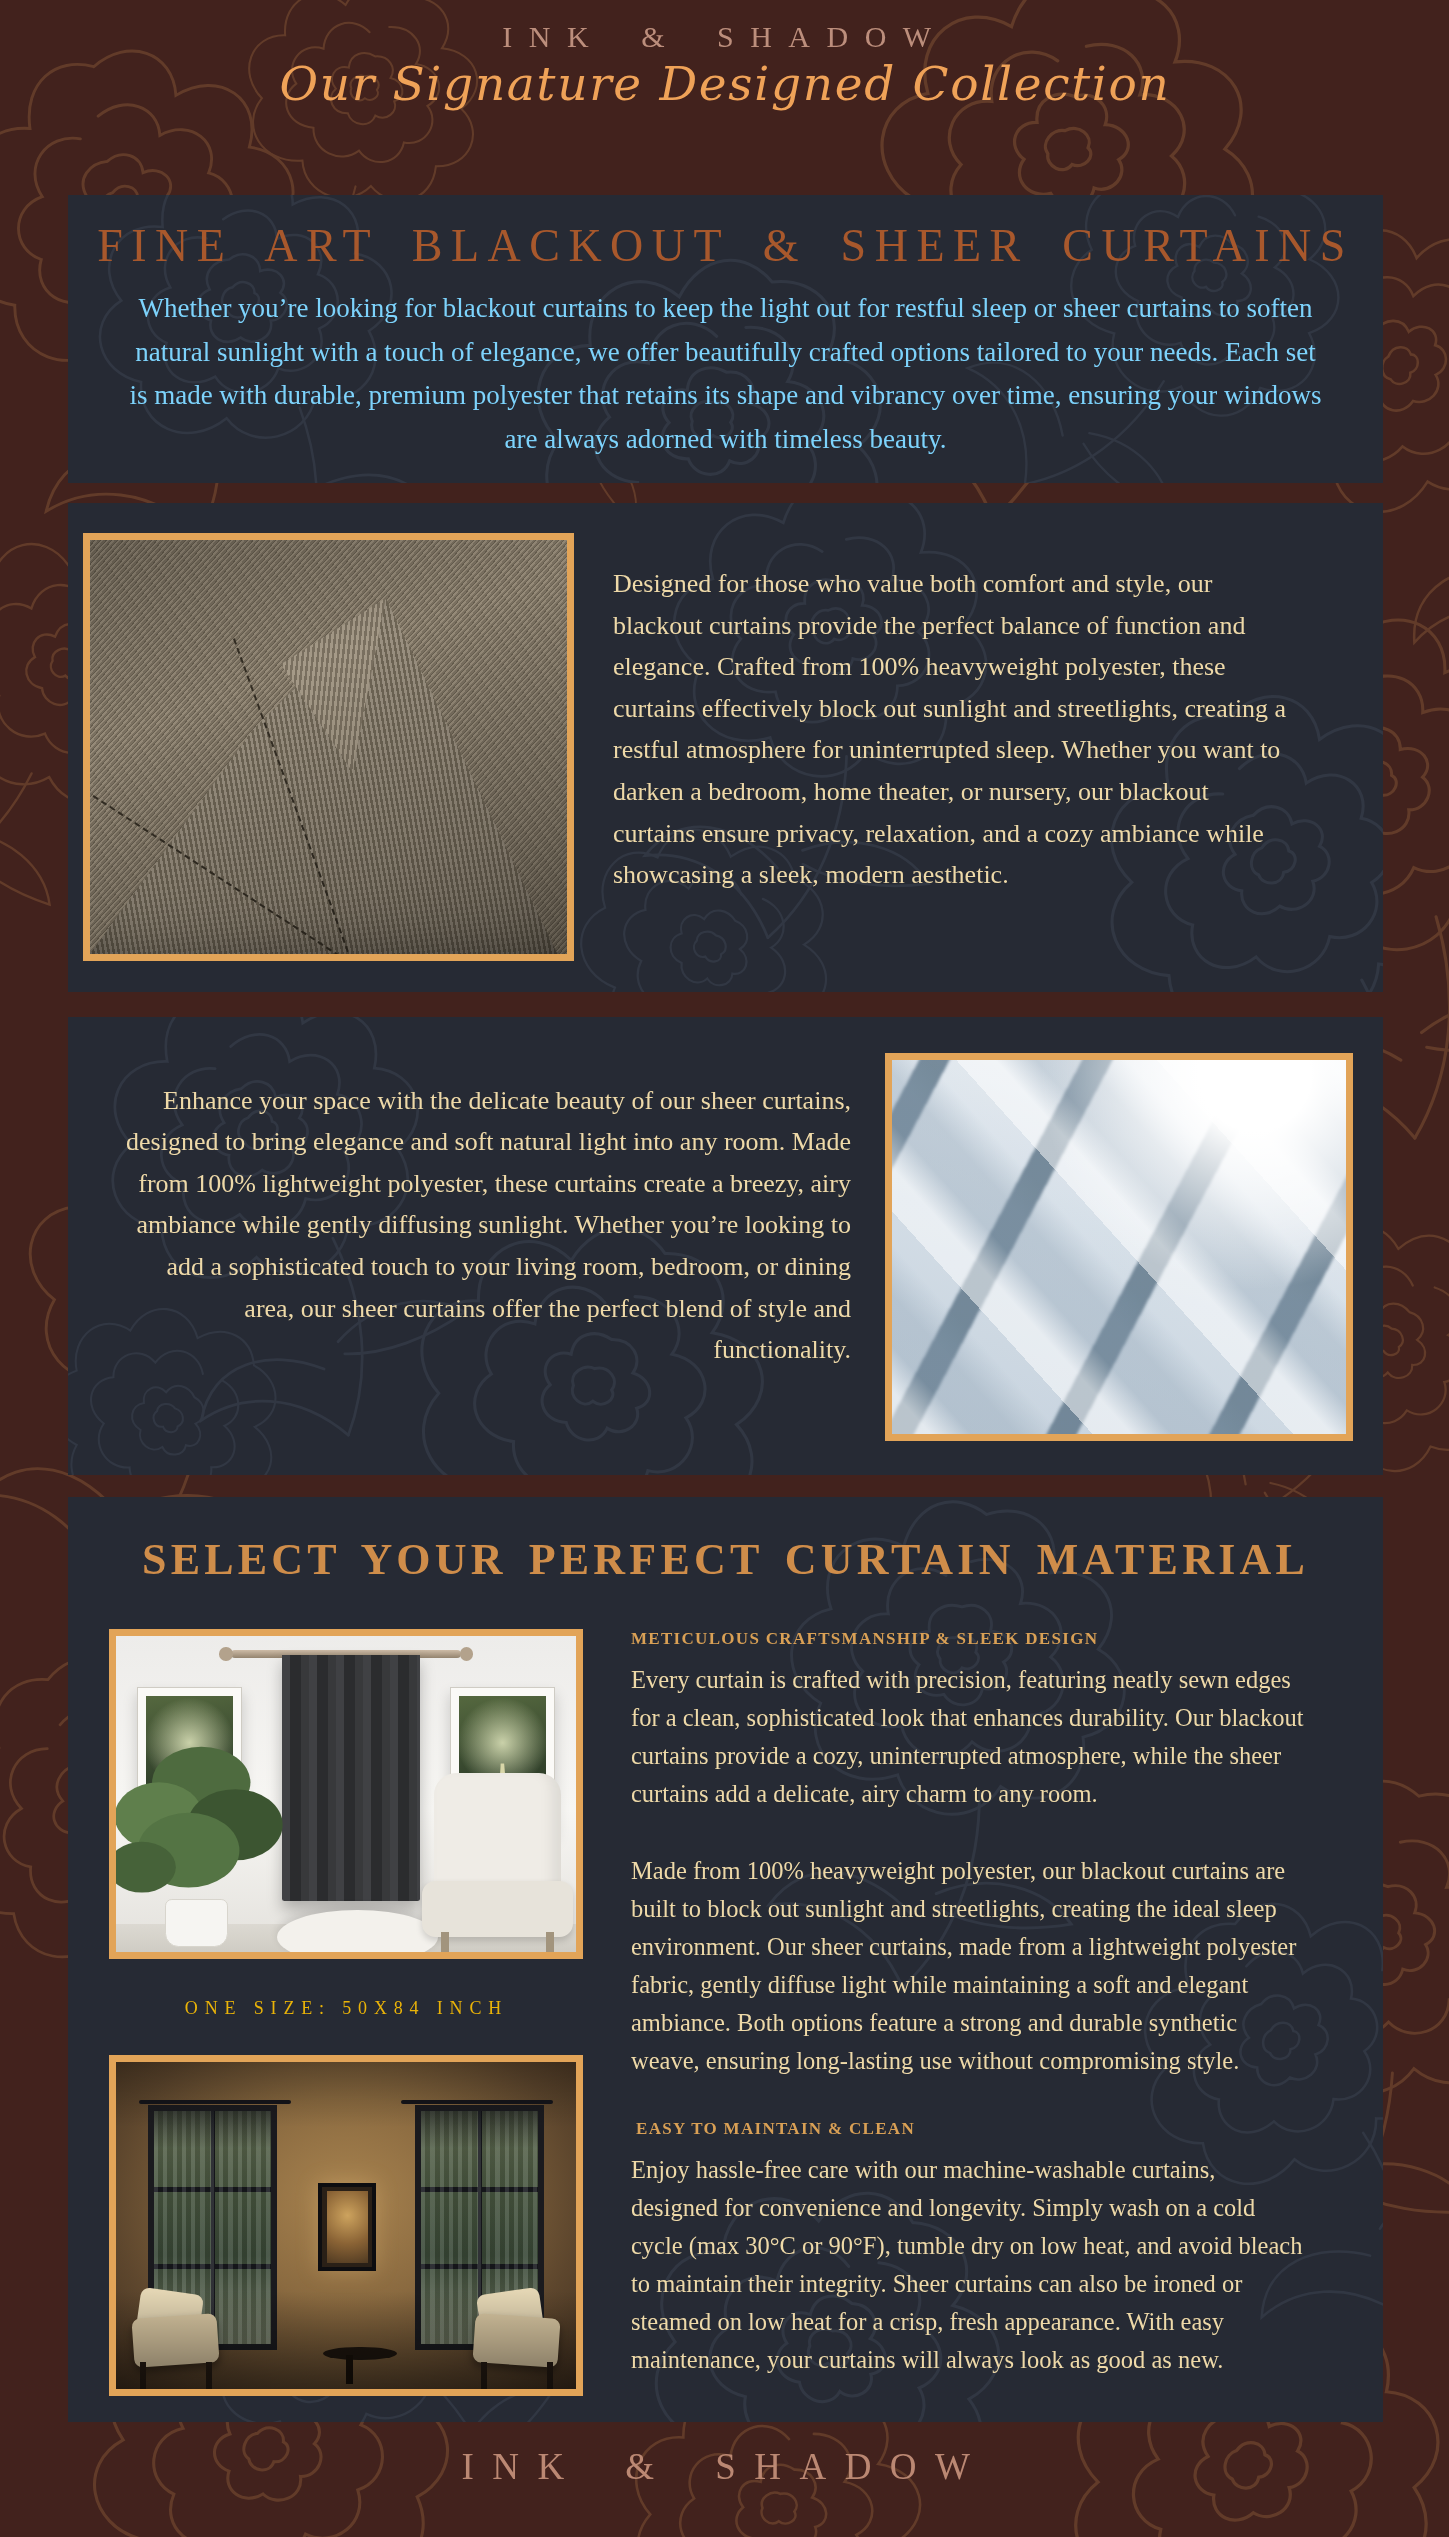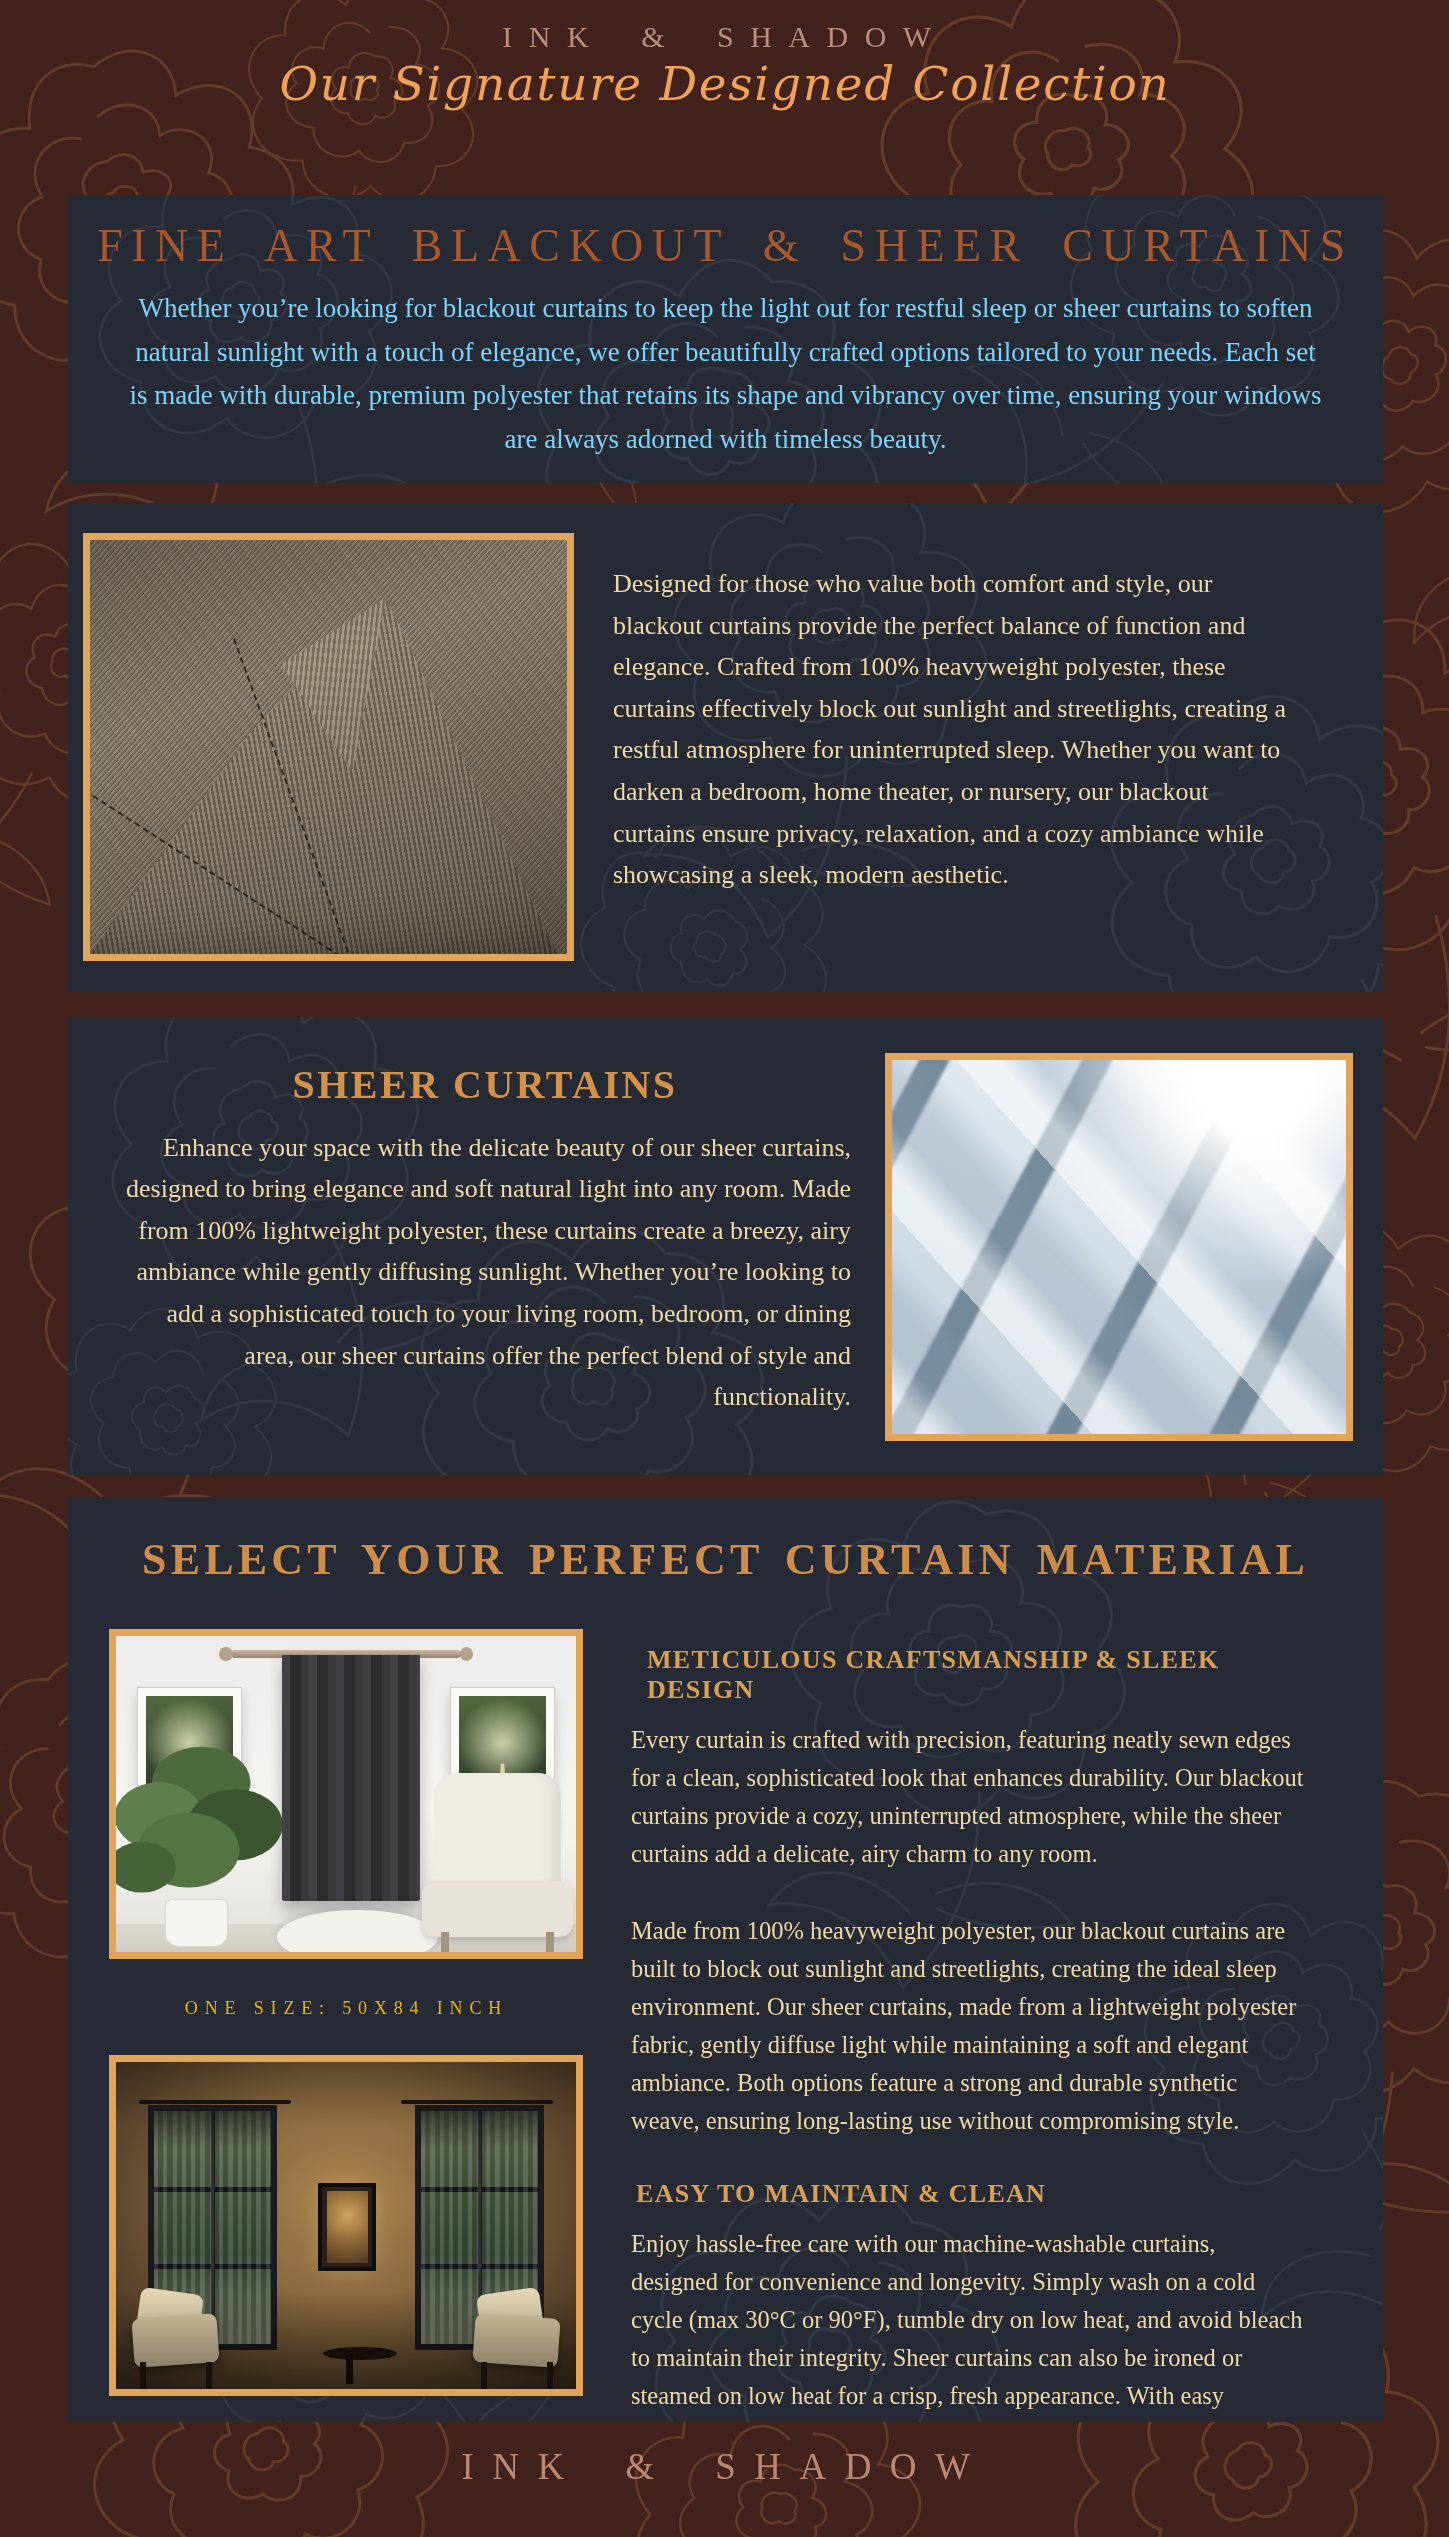--- a/index.html
+++ b/index.html
@@ -102,21 +102,21 @@
   .left-col{width:475px;flex:none;}
   .room-frame{width:460px;}
   .room1{height:316px;}
   .room2{height:327px;}
   .size-caption{
     margin:39px 0 36px;text-align:center;width:475px;
     font-size:18px;color:#eab308;letter-spacing:.38em;white-space:nowrap;
   }
   .right-col{margin-left:47px;width:677px;}
   .feature h3{
-    margin:16px;font-size:26px;color:#d9a055;letter-spacing:1.3px;font-weight:700;
+    margin:0;font-size:17px;color:#d9a055;letter-spacing:1.3px;font-weight:700;
   }
   .feature p{
     margin:12px 0 0;font-size:24.5px;line-height:1.55;color:#eed9a8;
   }
   .feature + .feature{margin-top:39px;}
   .feature:last-child h3{margin-left:5px;}
 
   
   .r1-wall{position:absolute;inset:0;background:linear-gradient(180deg,#edecea,#f7f6f3 55%,#e3e1dc);}
   .r1-floor{position:absolute;left:0;right:0;bottom:0;height:9%;background:linear-gradient(180deg,#dcd9d2,#cfccc4);}
@@ -256,21 +256,20 @@
   </section>
 
   <section class="panel" id="panel-sheer">
     <svg class="deco panel-deco" aria-hidden="true" viewBox="0 0 1555 541" width="1315" height="458">
       <use href="#peony" transform="translate(220,130) scale(1.6) rotate(-18)"></use>
       <use href="#peony" transform="translate(620,430) scale(1.8) rotate(25)"></use>
       <use href="#peony" transform="translate(120,470) scale(1.2) rotate(55)"></use>
     </svg>
     <div class="panel-content">
       <div class="sheer-text">
-        <h2 class="section-title">SHEER CURTAINS</h2>
         <p>Enhance your space with the delicate beauty of our sheer curtains, designed to bring elegance and soft natural light into any room. Made from 100% lightweight polyester, these curtains create a breezy, airy ambiance while gently diffusing sunlight. Whether you’re looking to add a sophisticated touch to your living room, bedroom, or dining area, our sheer curtains offer the perfect blend of style and functionality.</p>
       </div>
       <div class="img-frame sheer-img">
         <div class="scene">
           <div class="sf-base"></div>
           <div class="sf-stripes"></div>
           <div class="sf-pleats"></div>
           <div class="sf-light"></div>
         </div>
       </div>

